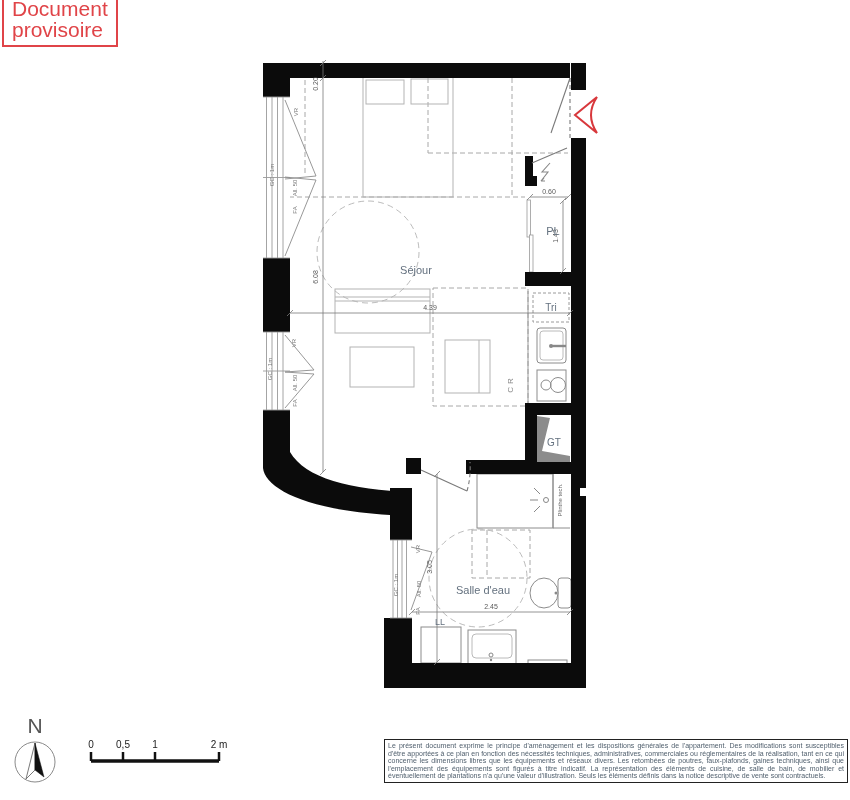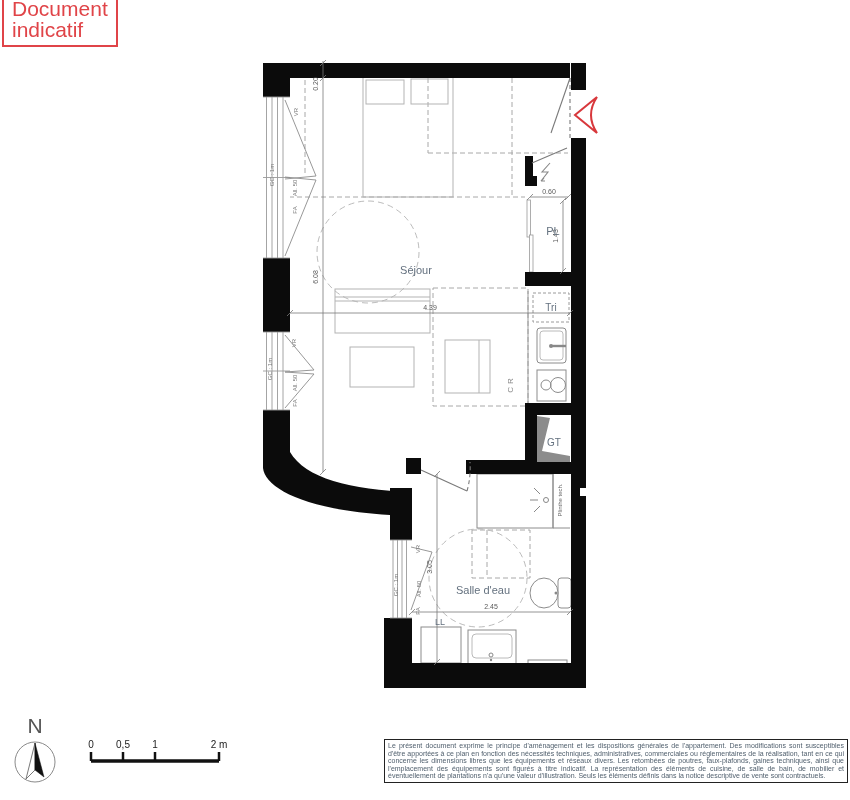--- a/index.html
+++ b/index.html
@@ -27,21 +27,21 @@
   .fix{fill:#ffffff;stroke:#8c8c8c;stroke-width:1;}
   .dashline{stroke:#a8a8a8;stroke-width:1;fill:none;stroke-dasharray:5 3;}
   .dimline{stroke:#7a7a7a;stroke-width:0.8;fill:none;}
   .door{stroke:#7a7a7a;stroke-width:1.1;fill:none;}
 </style>
 </head>
 <body>
 
 <div class="stamp">
   <div>Document</div>
-  <div>indicatif</div>
+  <div>provisoire</div>
 </div>
 
 <svg id="plan-svg" width="850" height="800" viewBox="0 0 850 800">
 
   <g>
     <line class="dashline" x1="265" y1="197" x2="525" y2="197"></line>
     <line class="dashline" x1="428" y1="78" x2="428" y2="153"></line>
     <line class="dashline" x1="428" y1="153" x2="568" y2="153"></line>
     <line class="dashline" x1="512" y1="78" x2="512" y2="197"></line>
     <line class="dashline" x1="305" y1="80" x2="305" y2="175"></line>

